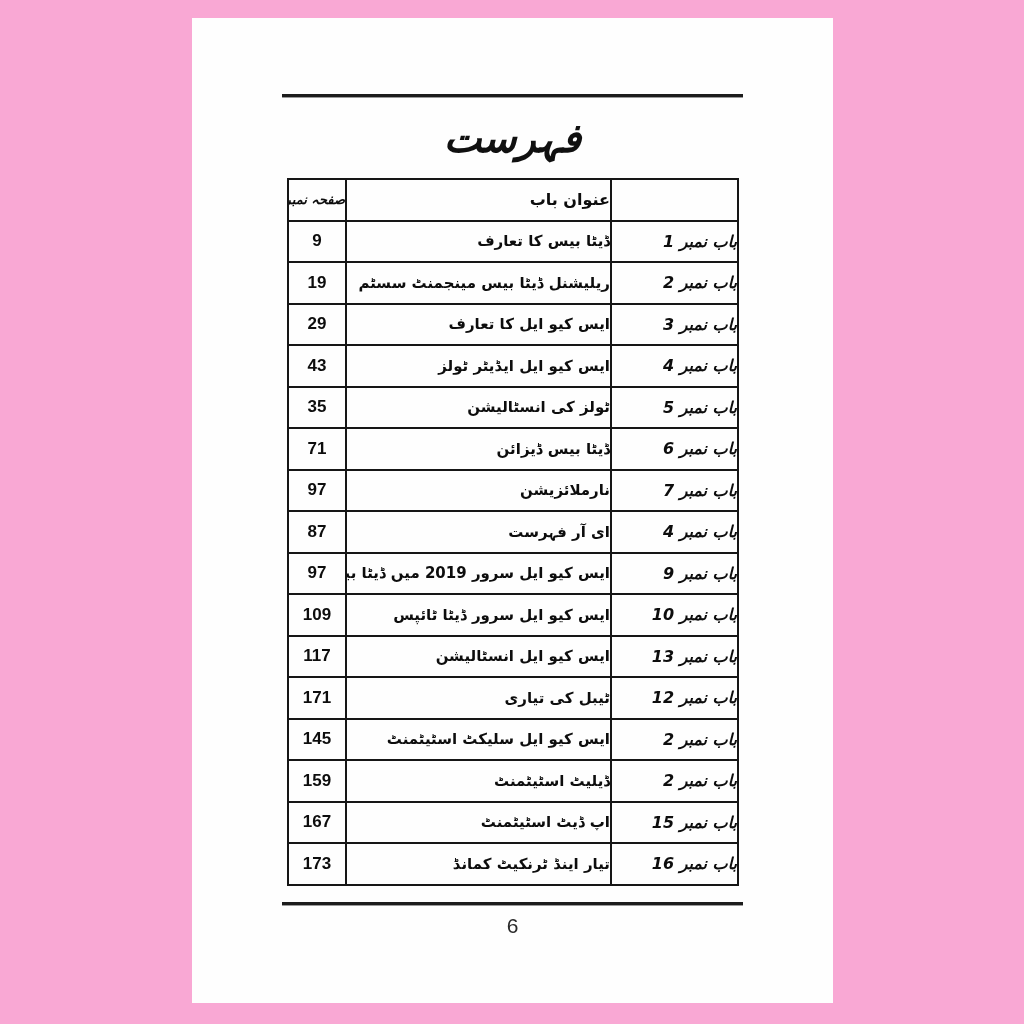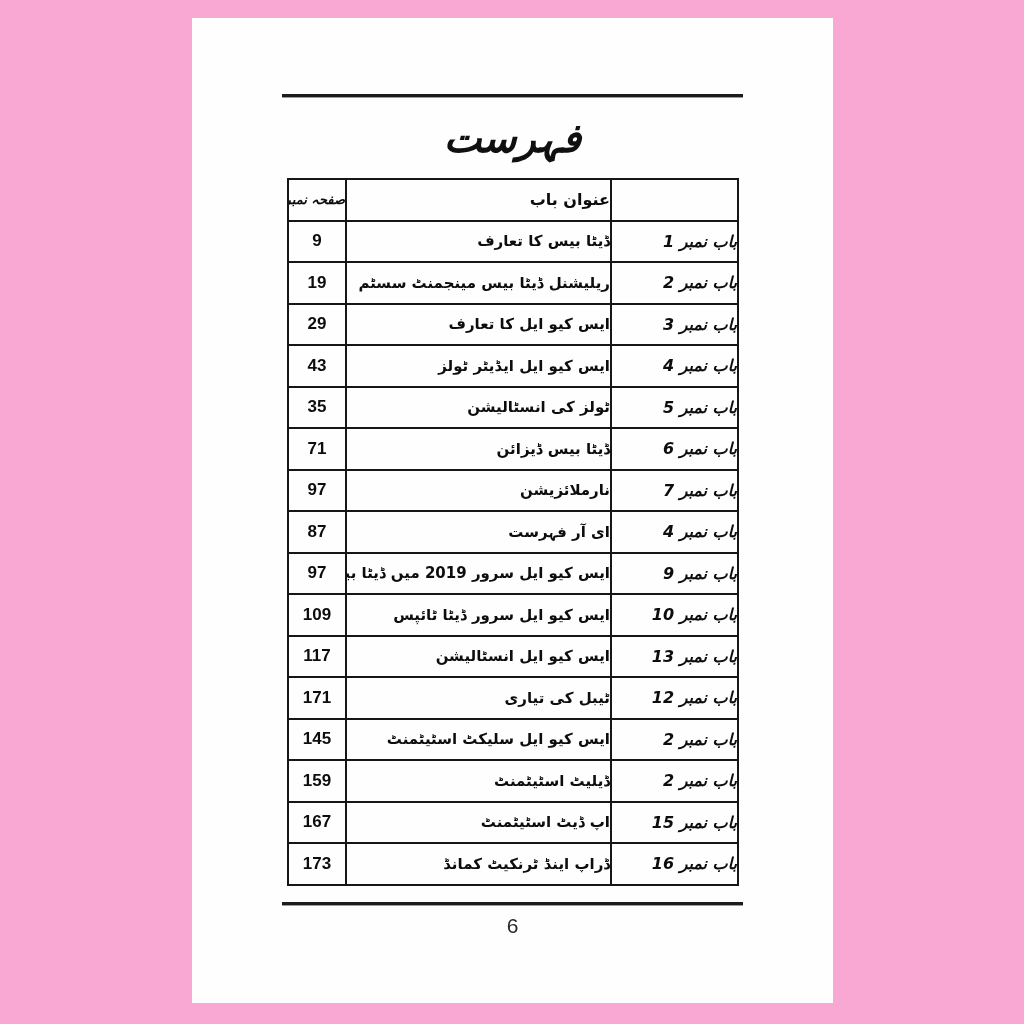--- a/index.html
+++ b/index.html
@@ -227,21 +227,21 @@
   </tr>
 
   <tr>
     <td class="cell-chapter">باب نمبر 15</td>
     <td class="cell-title">اپ ڈیٹ اسٹیٹمنٹ</td>
     <td class="cell-page">167</td>
   </tr>
 
   <tr>
     <td class="cell-chapter">باب نمبر 16</td>
-    <td class="cell-title">ڈراپ اینڈ ٹرنکیٹ کمانڈ</td>
+    <td class="cell-title">تیار اینڈ ٹرنکیٹ کمانڈ</td>
     <td class="cell-page">173</td>
   </tr>
 </tbody>
     </table>
 
     <div class="rule rule-bottom"></div>
 
     <div class="footer-num">6</div>
 
   </div>

